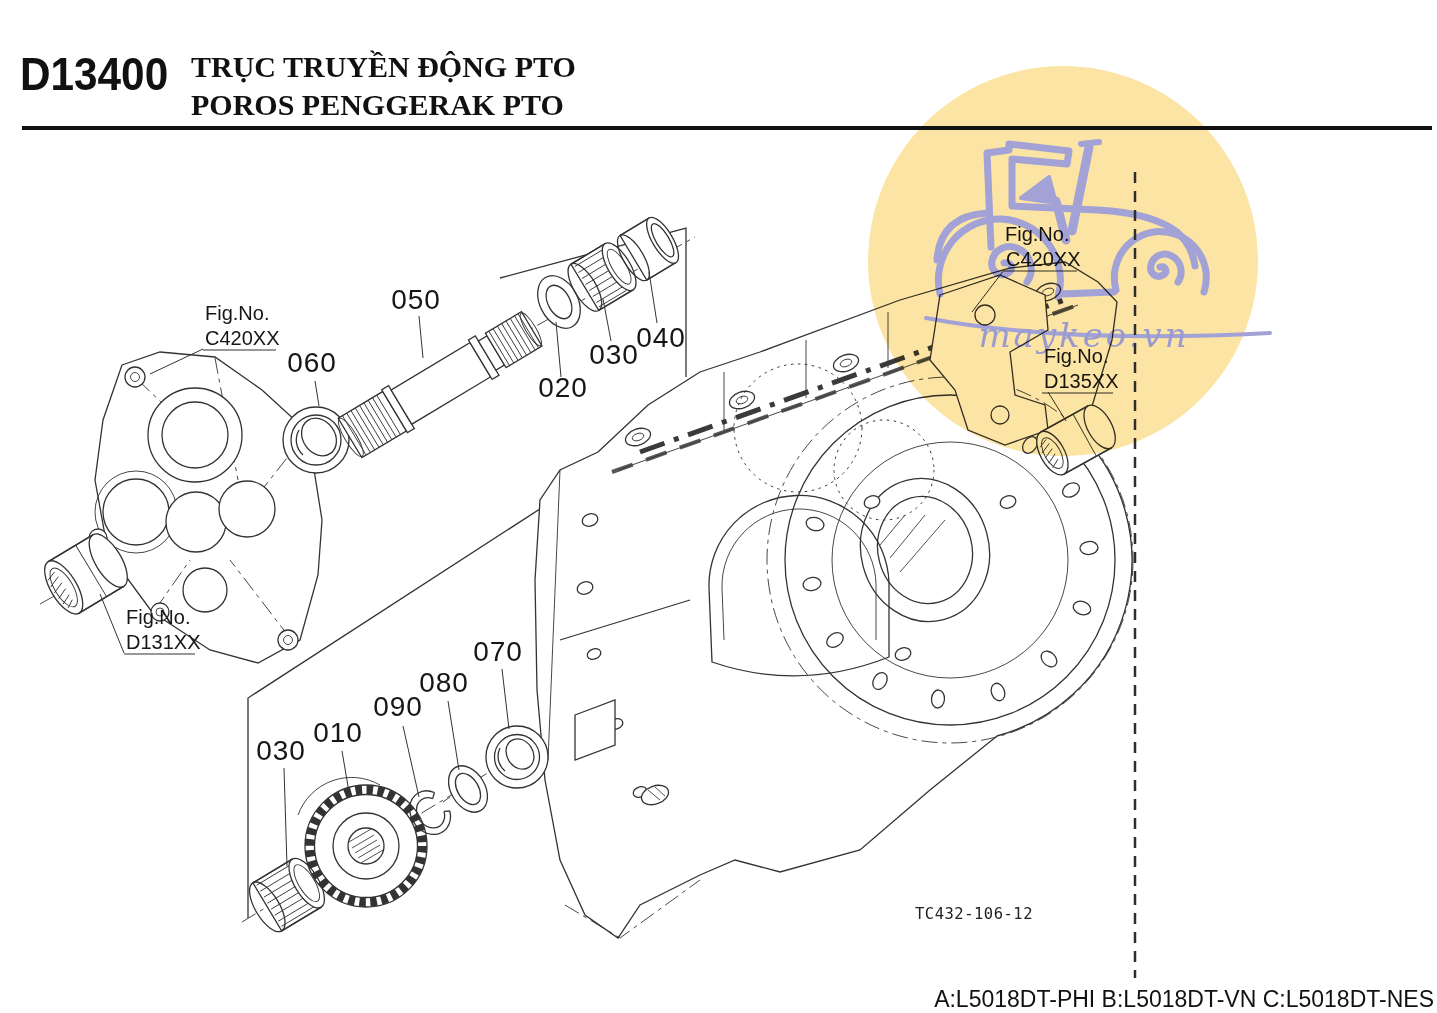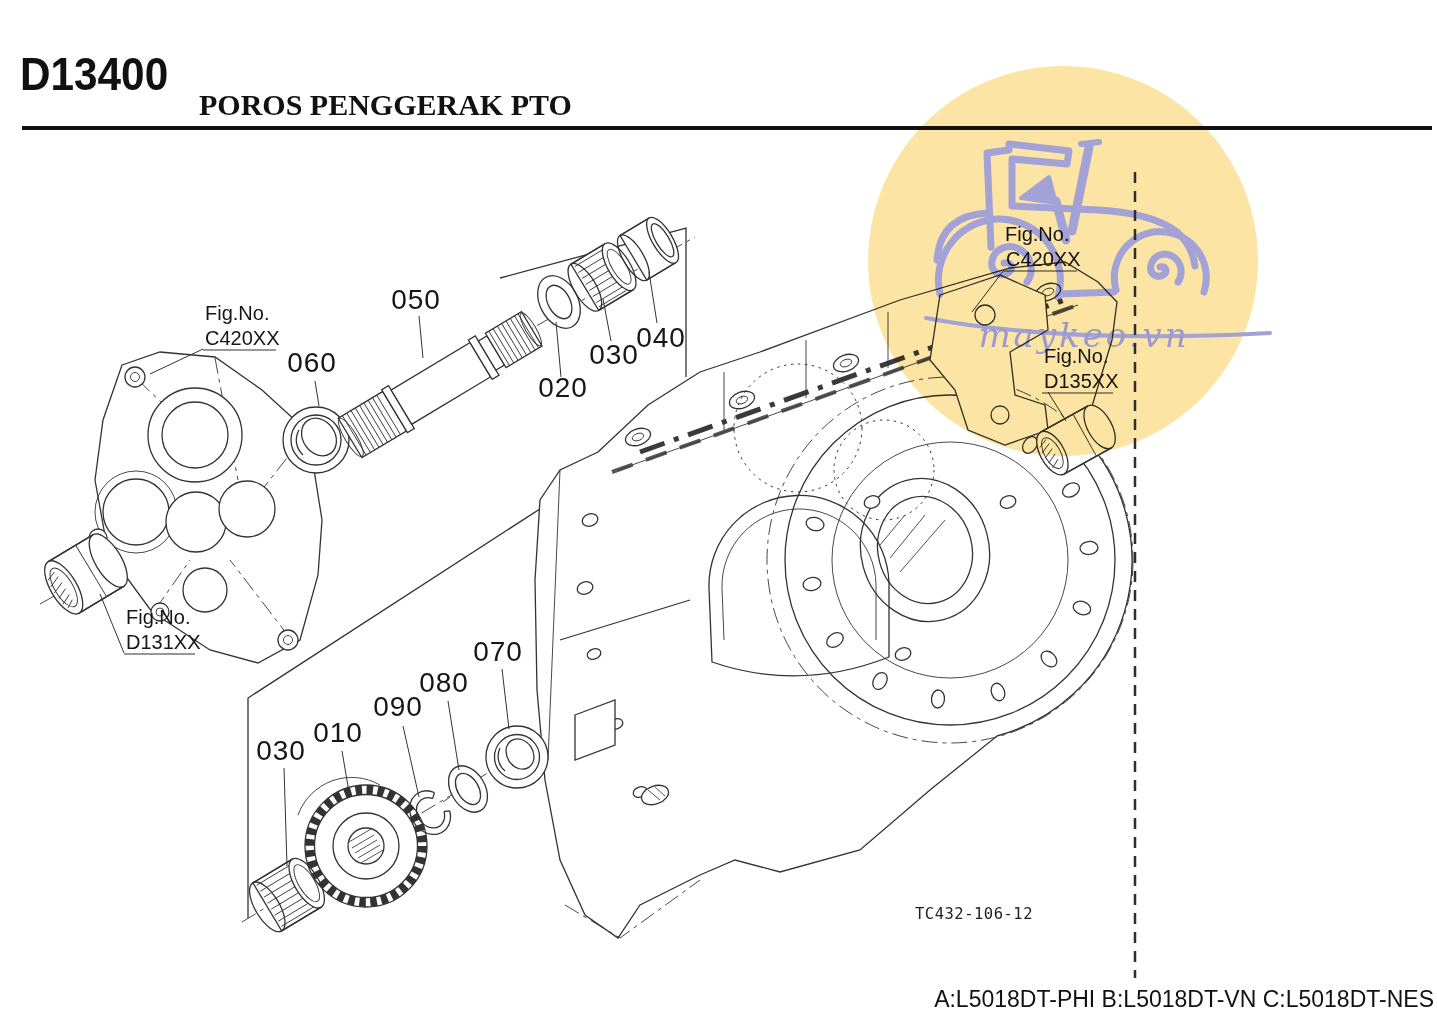--- a/index.html
+++ b/index.html
@@ -4,21 +4,21 @@
 <style>
   html,body{margin:0;padding:0;background:#ffffff;}
   #page{position:relative;width:1437px;height:1013px;background:#fff;overflow:hidden;
         font-family:"Liberation Sans",sans-serif;}
   
   #hdr-code{position:absolute;left:20px;top:46px;font-size:47px;font-weight:bold;color:#111;
             transform:scaleX(.9);transform-origin:left center;letter-spacing:0px;}
   .hdr-line{position:absolute;left:191px;color:#111;white-space:nowrap;}
   #hdr-en{top:12px;font-size:30px;font-weight:bold;font-family:"Liberation Sans",sans-serif;}
   #hdr-vi{top:50px;font-size:30px;font-weight:bold;font-family:"Liberation Serif",serif;}
-  #hdr-id{top:88px;font-size:30px;font-weight:bold;font-family:"Liberation Serif",serif;margin-left:8px;}
+  #hdr-id{top:88px;font-size:30px;font-weight:bold;font-family:"Liberation Serif",serif;}
   
   svg{position:absolute;left:0;top:0;}
   .ln{fill:none;stroke:#333;stroke-width:1.3;}
   .lnw{fill:#fff;stroke:#333;stroke-width:1.3;}
   .thin{stroke-width:.9;}
   .dd{stroke-dasharray:16 5 4 5;}
   .dot{stroke-dasharray:2.5 4.5;stroke-width:1;}
   .hatch{stroke:#333;stroke-width:.85;fill:none;}
   .callout{font:28px "Liberation Sans",sans-serif;fill:#161616;text-anchor:middle;letter-spacing:1px;}
   .figref{font:20px "Liberation Sans",sans-serif;fill:#161616;}
@@ -322,14 +322,15 @@
     </g>
     <text class="wm-text" x="1084" y="347">maykeo.vn</text>
   </g>
 
   <line x1="1135" y1="172" x2="1135" y2="978" stroke="#2e2e2e" stroke-width="2.5" stroke-dasharray="11 8"></line>
 
   <rect x="22" y="126" width="1410" height="4" fill="#111"></rect>
 </svg>
 
   <div id="hdr-code">D13400</div>
+  <div id="hdr-vi" class="hdr-line">TRỤC TRUYỀN ĐỘNG PTO</div>
   <div id="hdr-id" class="hdr-line">POROS PENGGERAK PTO</div>
 </div>
 
 </body></html>

